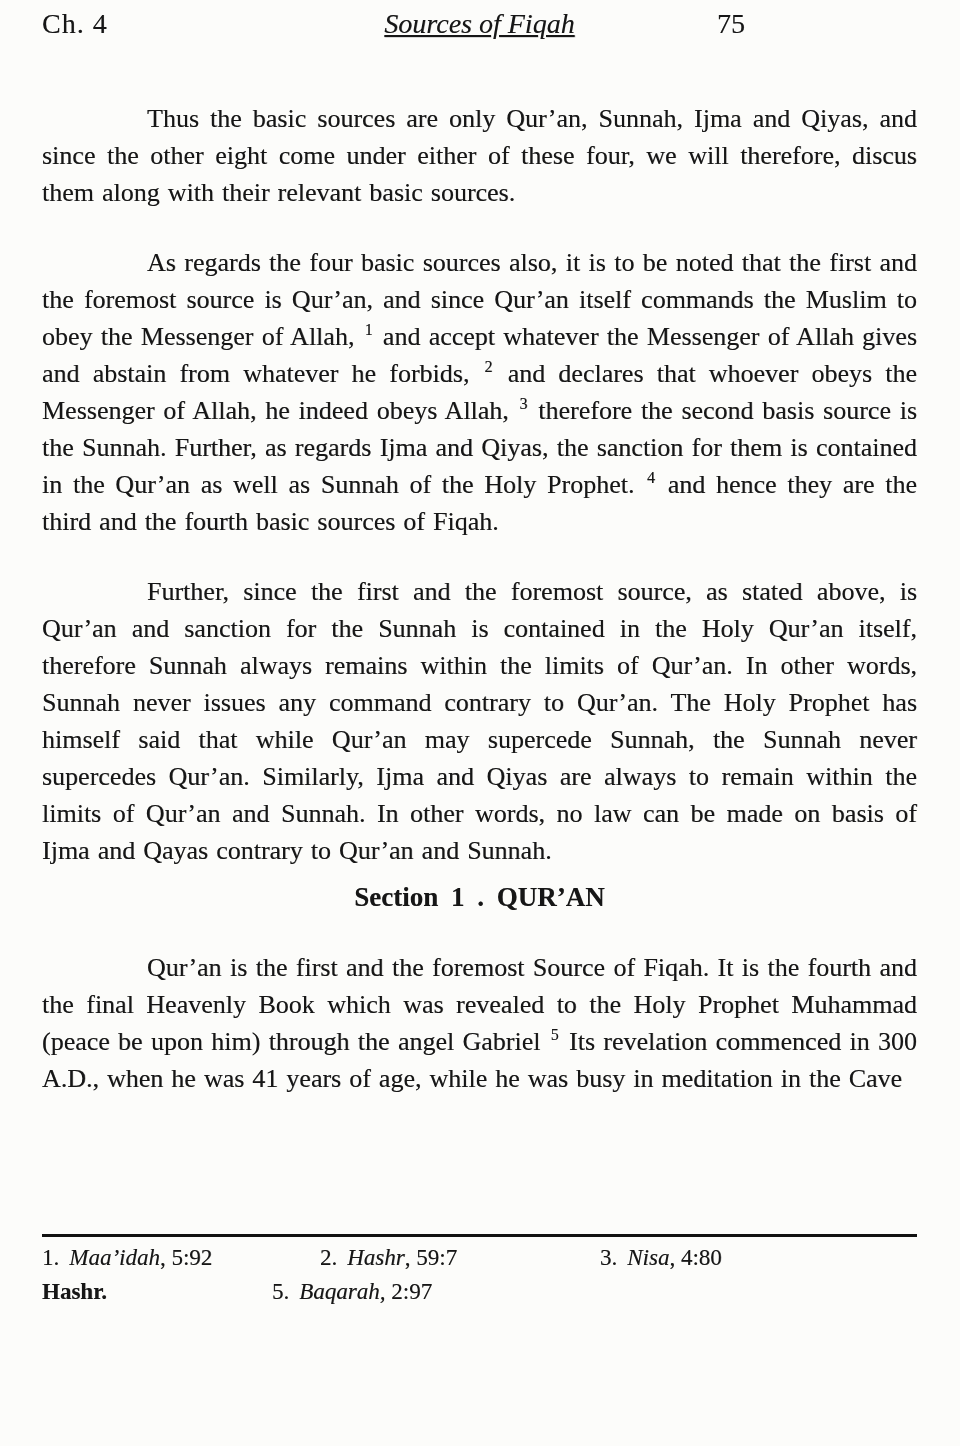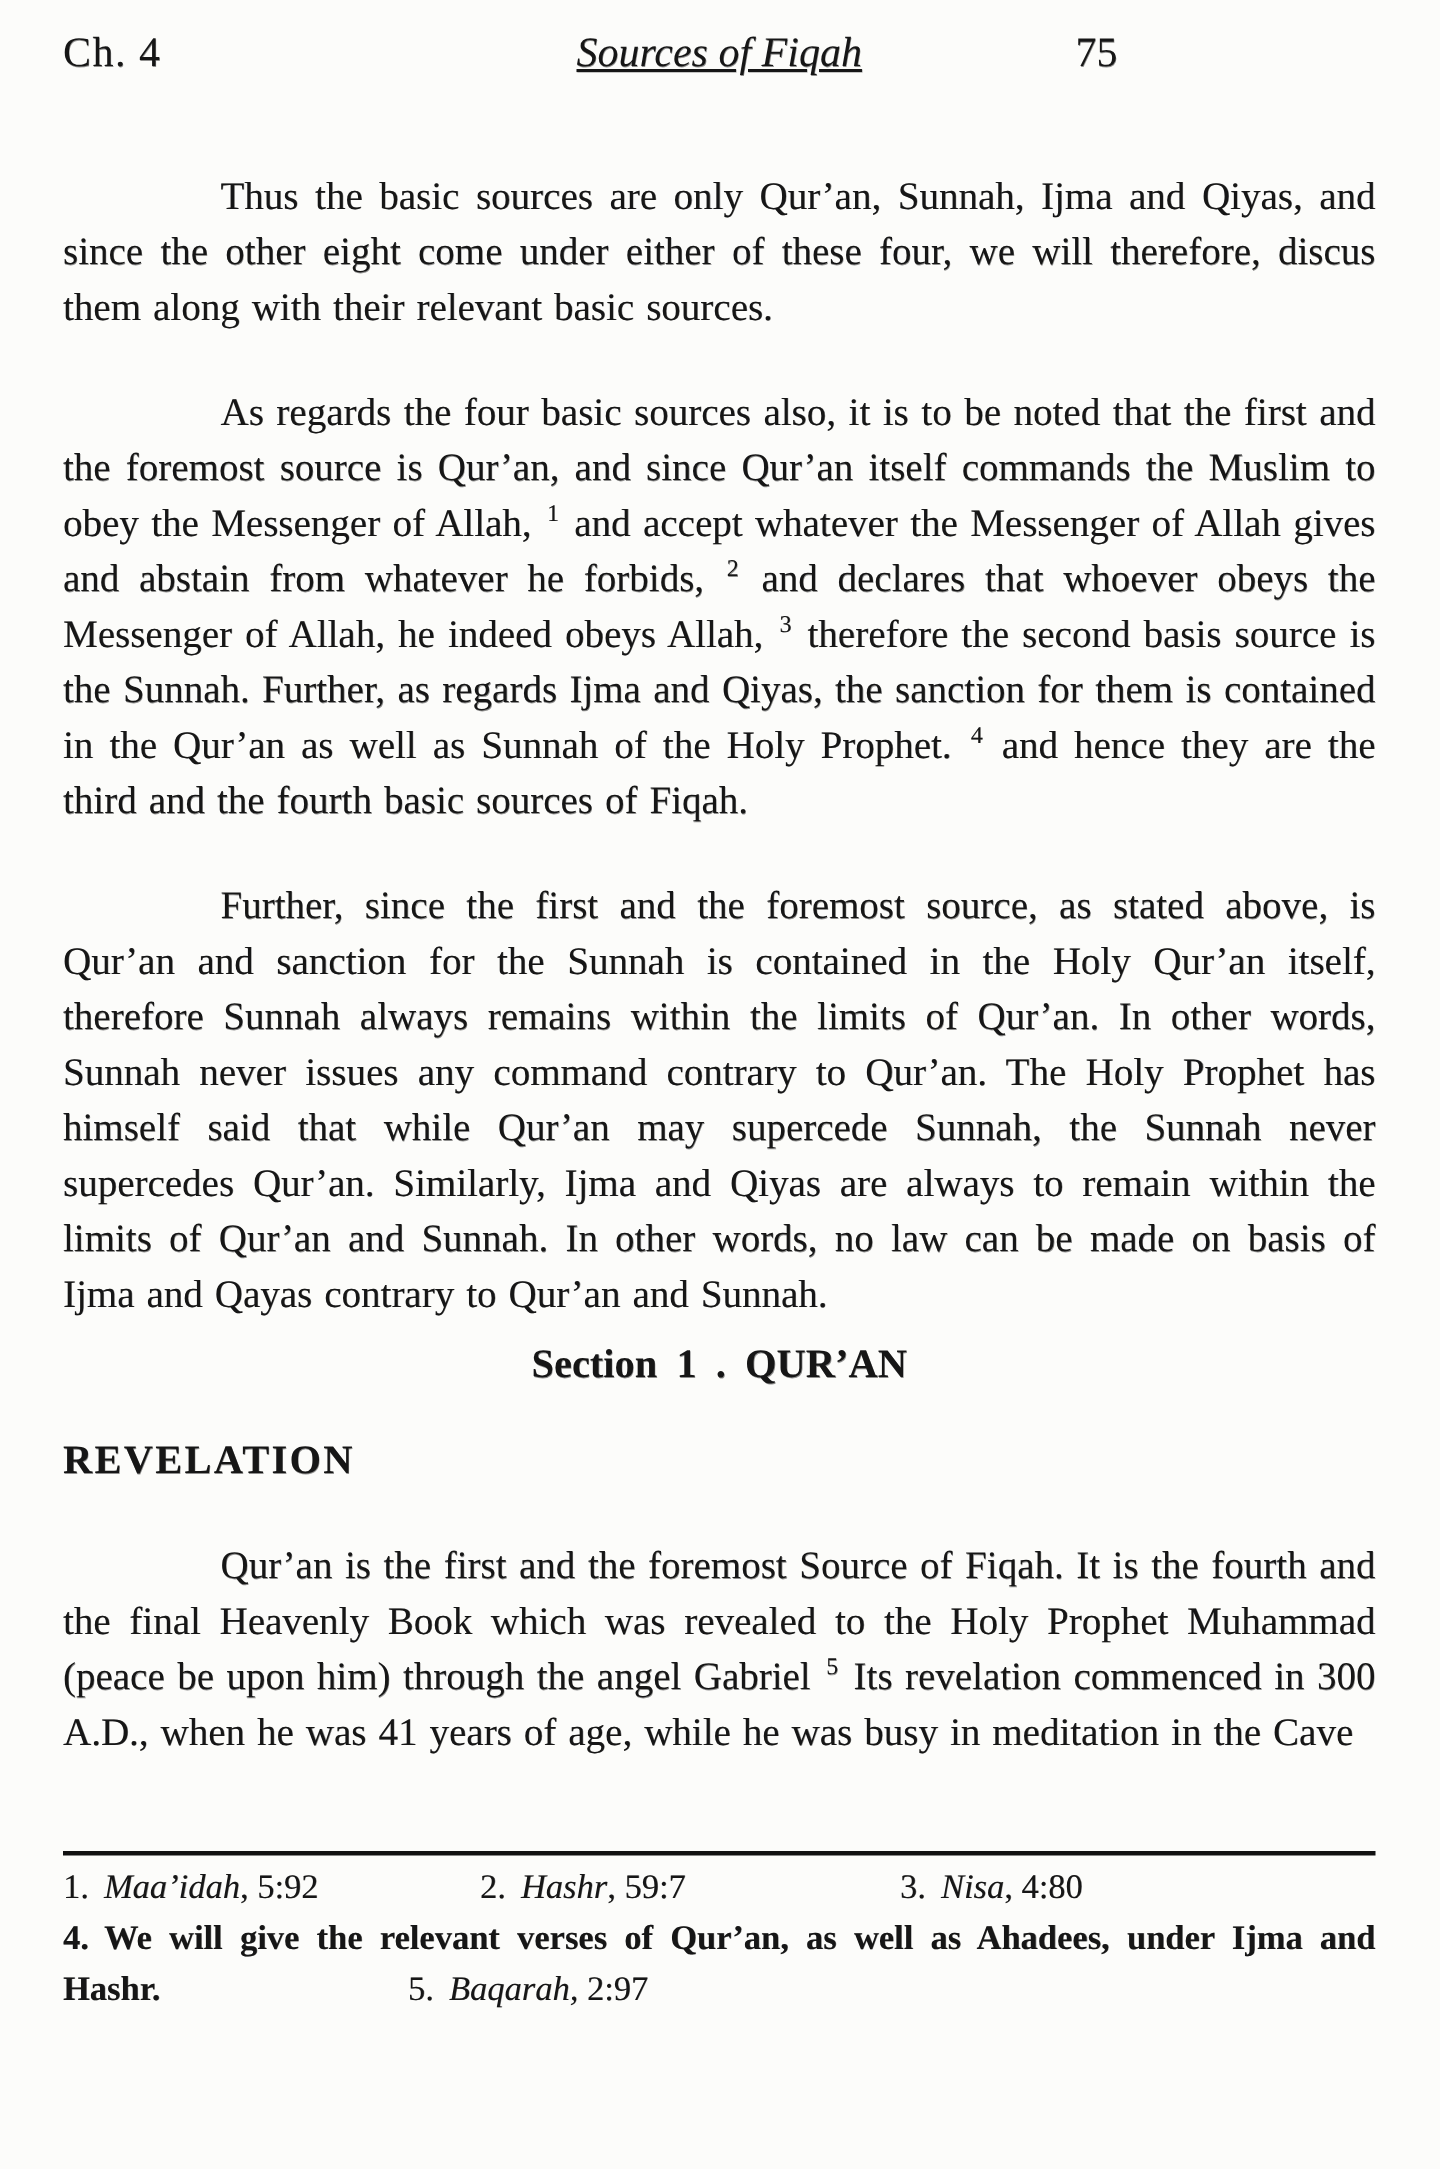--- a/index.html
+++ b/index.html
@@ -9,21 +9,21 @@
     font-family: "Liberation Serif", serif;
   }
   .page {
     position: relative;
     width: 960px; height: 1446px;
     background: #fcfcfa;
     color: #161616;
     overflow: hidden;
     text-shadow: 0.35px 0.35px 0 rgba(10,10,10,0.45);
   }
-  .content { padding: 20px 43px 0 42px; }
+  .content { padding: 8px 43px 0 42px; }
 
   .page-header {
     display: flex; align-items: baseline;
     font-size: 28px; line-height: 32px;
   }
   .page-header .hdr-left  { width: 200px; letter-spacing: 1px; }
   .page-header .hdr-center{ flex: 1; text-align: center; font-style: italic; text-decoration: underline; }
   .page-header .hdr-right { width: 200px; text-align: left; padding-right: 58px; box-sizing: border-box; }
 
   p.body-para {
@@ -88,32 +88,30 @@
     </header>
 
     <p class="body-para first"><span>Thus the basic sources are only Qur’an, Sunnah, Ijma and Qiyas, and since the other eight come under either of these four, we will therefore, discus them along with their relevant basic sources.</span></p>
 
     <p class="body-para"><span>As regards the four basic sources also, it is to be noted that the first and the foremost source is Qur’an, and since Qur’an itself commands the Muslim to obey the Messenger of Allah, </span><sup class="fn-ref">1</sup><span> and accept whatever the Messenger of Allah gives and abstain from whatever he forbids, </span><sup class="fn-ref">2</sup><span> and declares that whoever obeys the Messenger of Allah, he indeed obeys Allah, </span><sup class="fn-ref">3</sup><span> therefore the second basis source is the Sunnah. Further, as regards Ijma and Qiyas, the sanction for them is contained in the Qur’an as well as Sunnah of the Holy Prophet. </span><sup class="fn-ref">4</sup><span> and hence they are the third and the fourth basic sources of Fiqah.</span></p>
 
     <p class="body-para"><span>Further, since the first and the foremost source, as stated above, is Qur’an and sanction for the Sunnah is contained in the Holy Qur’an itself, therefore Sunnah always remains within the limits of Qur’an. In other words, Sunnah never issues any command contrary to Qur’an. The Holy Prophet has himself said that while Qur’an may supercede Sunnah, the Sunnah never supercedes Qur’an. Similarly, Ijma and Qiyas are always to remain within the limits of Qur’an and Sunnah. In other words, no law can be made on basis of Ijma and Qayas contrary to Qur’an and Sunnah.</span></p>
 
     <h2 class="section-heading">Section 1 . QUR’AN</h2>
 
-    <h3 class="sub-heading">REVELATION</h3>
 
     <p class="body-para"><span>Qur’an is the first and the foremost Source of Fiqah. It is the fourth and the final Heavenly Book which was revealed to the Holy Prophet Muhammad (peace be upon him) through the angel Gabriel </span><sup class="fn-ref">5</sup><span> Its revelation commenced in 300 A.D., when he was 41 years of age, while he was busy in meditation in the Cave</span></p>
 
   </div>
 
   <div class="footnote-block">
     <hr class="fn-rule">
 
     <div class="fn fn-row">
       <span class="fn-col-1"><span class="fn-num">1.</span><span class="fn-source">Maa’idah</span><span>, 5:92</span></span>
       <span class="fn-col-2"><span class="fn-num">2.</span><span class="fn-source">Hashr</span><span>, 59:7</span></span>
       <span class="fn-col-3"><span class="fn-num">3.</span><span class="fn-source">Nisa</span><span>, 4:80</span></span>
     </div>
 
-    <div class="fn fn-bold fn-justify"><span class="fn-num">4.</span><span>We will give the relevant verses of Qur’an, as well as Ahadees, under Ijma and</span></div>
 
     <div class="fn"><span class="fn-indent-gap fn-bold">Hashr.</span><span class="fn-num">5.</span><span class="fn-source">Baqarah,</span><span> </span><span>2:97</span></div>
   </div>
 </div>
 
 </body></html>

